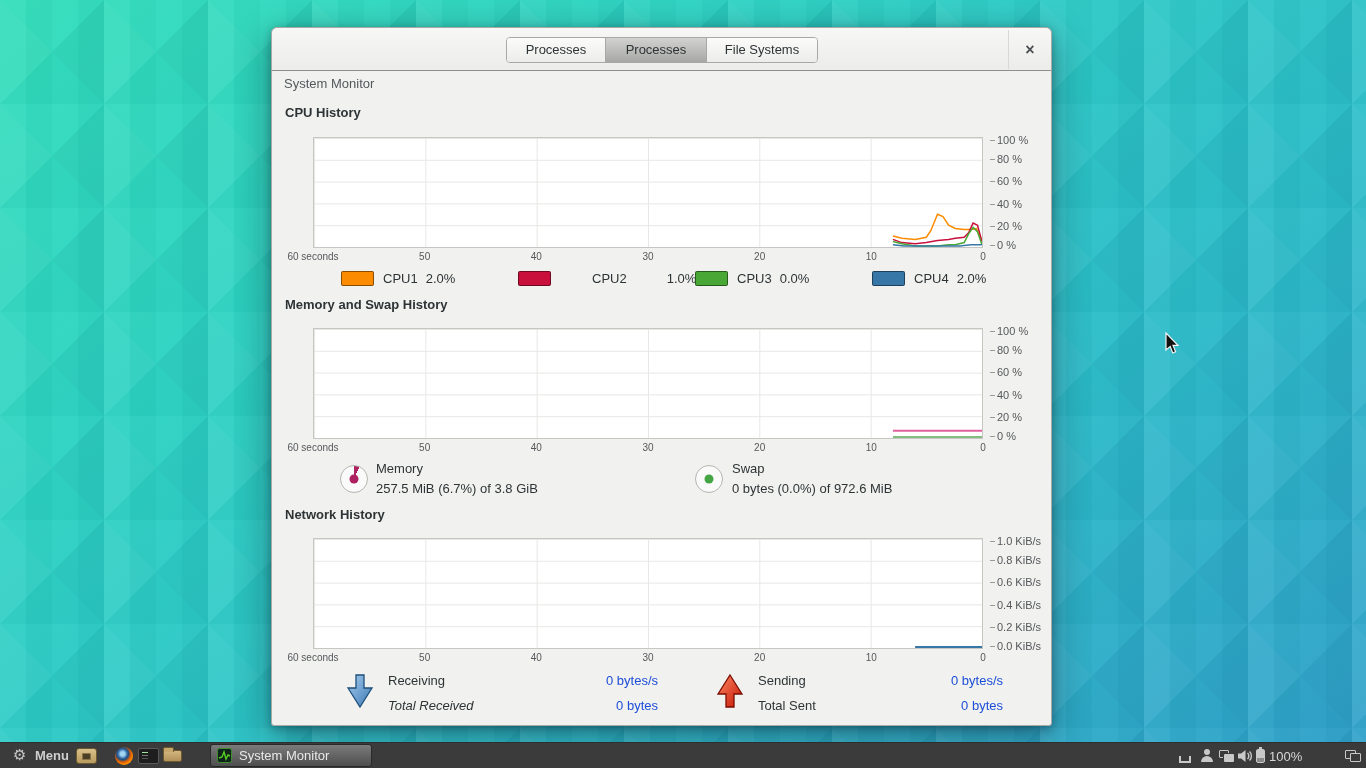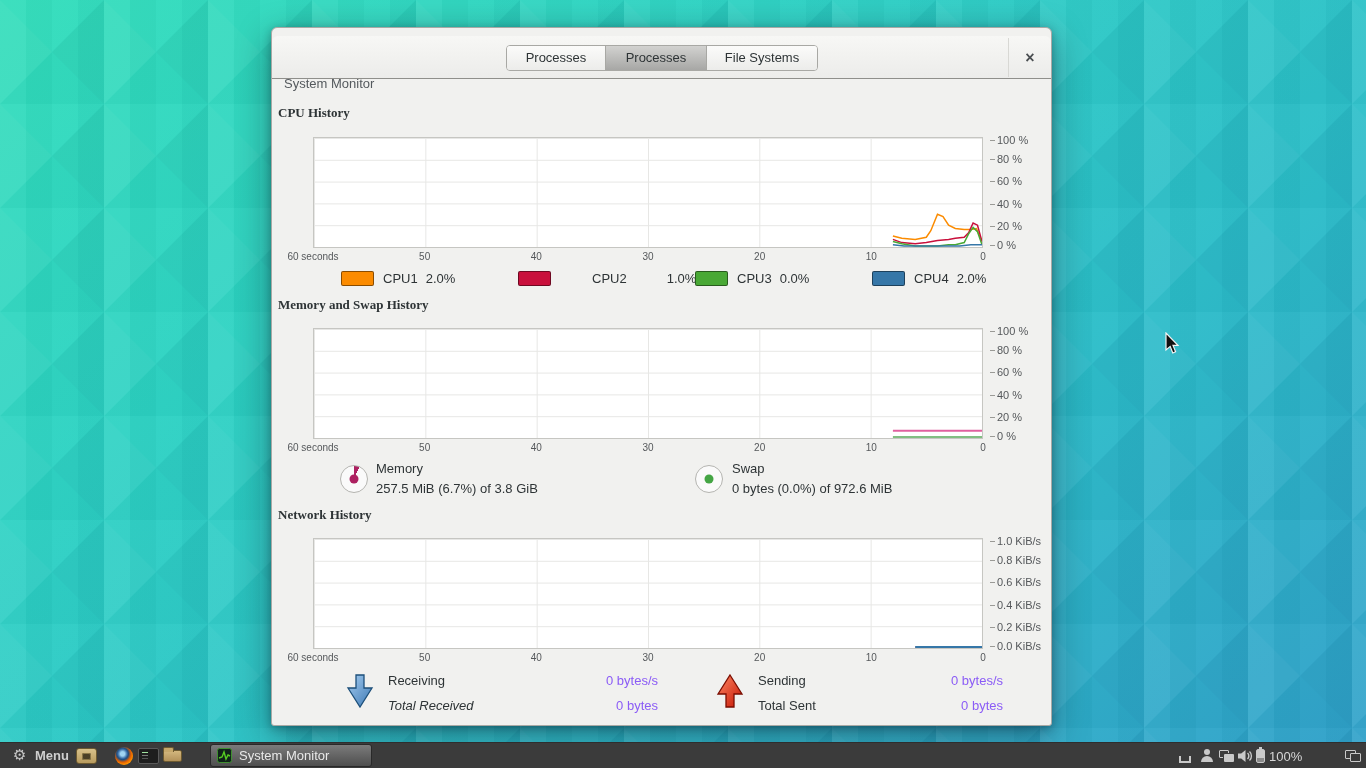--- a/index.html
+++ b/index.html
@@ -9,36 +9,36 @@
   .desktop { position:absolute; inset:0; width:1366px; height:768px;
     background:linear-gradient(145deg,#31ddba 0%, #2cd2c3 30%, #2bbcc9 65%, #2f9fc9 100%); }
   .desktop-pattern { position:absolute; inset:0; }
   .desktop-stripes { position:absolute; inset:0;
     background:repeating-linear-gradient(90deg, rgba(255,255,255,0.035) 0 26px, rgba(0,0,0,0.02) 26px 52px, rgba(255,255,255,0.015) 52px 78px, rgba(0,60,80,0.03) 78px 104px); }
 
   
   .win { position:absolute; left:271px; top:27px; width:781px; height:699px;
     background:#f1f1ef; border:1px solid #a9a9a5; border-radius:6px 6px 3px 3px;
     box-shadow:0 10px 34px rgba(0,0,20,0.40), 0 2px 8px rgba(0,0,20,0.25); }
-  .win-header { position:absolute; left:0; top:8px; width:100%; height:43px;
+  .win-header { position:absolute; left:0; top:0; width:100%; height:43px;
     background:linear-gradient(#f7f7f5,#ececea); border-bottom:1px solid #8f8f8b;
     border-radius:6px 6px 0 0; }
   .tab-group { position:absolute; left:234px; top:9px; height:26px; display:flex;
     border:1px solid #a8a8a4; border-radius:4px; overflow:hidden; background:#f4f4f2; }
   .tab { height:24px; line-height:24px; text-align:center; font-size:13px; color:#2e3436;
     background:linear-gradient(#fbfbfa,#ececea); border-right:1px solid #a8a8a4; cursor:default; }
   .tab:last-child { border-right:none; }
   .tab.active { background:linear-gradient(#d2d2d0,#a7a7a5); }
   .tab-processes { width:99px; } .tab-resources { width:101px; } .tab-files { width:110px; }
   .close-sep { position:absolute; left:736px; top:2px; width:1px; height:39px; background:#d8d8d4; }
   .close-btn { position:absolute; left:744px; top:9px; width:28px; height:26px; text-align:center;
     line-height:25px; font-size:16px; font-weight:bold; color:#4a4e51; }
   .app-label { position:absolute; left:12px; top:48px; font-size:13px; color:#54595d; }
 
-  .sec-title { position:absolute; left:6px; font-size:13px; font-weight:bold; color:#2e3436;font-family:Liberation Serif, serif; }
+  .sec-title { position:absolute; left:13px; font-size:13px; font-weight:bold; color:#2e3436; }
 
   .plot { position:absolute; left:41px; width:670px; height:111px; background:#ffffff;
     border:1px solid #c6c6c2;
     background-image:linear-gradient(to right,#e7e7e5 1px,transparent 1px),
                      linear-gradient(to bottom,#e7e7e5 1px,transparent 1px);
     background-size:16.6667% 20%; }
   .plot svg { position:absolute; left:0; top:0; }
   .xlabels { position:absolute; left:41px; width:670px; height:12px; font-size:10px; color:#55585b; }
   .xlabels span { position:absolute; transform:translateX(-50%); white-space:nowrap; }
   .ylabels { position:absolute; left:717px; width:64px; height:111px; font-size:11px; color:#55585b; }
@@ -47,21 +47,21 @@
 
   .legend-item { position:absolute; height:16px; display:flex; align-items:center; font-size:13px; color:#2e3436; }
   .swatch { width:33px; height:15px; border-radius:2px; border:1px solid rgba(0,0,0,0.45); margin-right:9px; }
   .legend-name { margin-right:8px; }
 
   .pie-icon { position:absolute; width:28px; height:28px; border-radius:50%; border:1px solid #b5b5b1; background:#fafafa; }
   .pie-dot { position:absolute; left:50%; top:50%; width:9px; height:9px; border-radius:50%; transform:translate(-50%,-50%); }
   .mem-label { position:absolute; font-size:13px; color:#2e3436; }
 
   .net-label { position:absolute; font-size:13px; color:#2e3436; height:16px; }
-  .net-value { position:absolute; width:180px; text-align:right; font-size:13px; color:#8b5cf6; height:16px; }
+  .net-value { position:absolute; width:180px; text-align:right; font-size:13px; color:#1d4ed8; height:16px; }
   .net-arrow { position:absolute; width:28px; height:34px; }
 
   
   .taskbar { position:absolute; left:0; bottom:0; width:100%; height:26px; background:#3b3b3b;
     border-top:1px solid #2e2e2e; }
   .tb-gear { position:absolute; left:13px; top:3px; font-size:15px; color:#c8c8c8; font-family:"DejaVu Sans",sans-serif; }
   .tb-menu { position:absolute; left:35px; top:5px; font-size:13px; font-weight:bold; color:#cfcfcf; }
   .tb-icon { position:absolute; top:5px; }
   .icon-shot { left:76px; width:21px; height:16px; background:linear-gradient(#d8c18a,#b89b5e); border:1px solid #6d5a30; border-radius:3px; }
   .icon-shot::after { content:""; position:absolute; left:5px; top:4px; width:9px; height:7px; background:#4a3f26; border-radius:2px; box-shadow:inset 0 0 0 1px #8a7748; }

